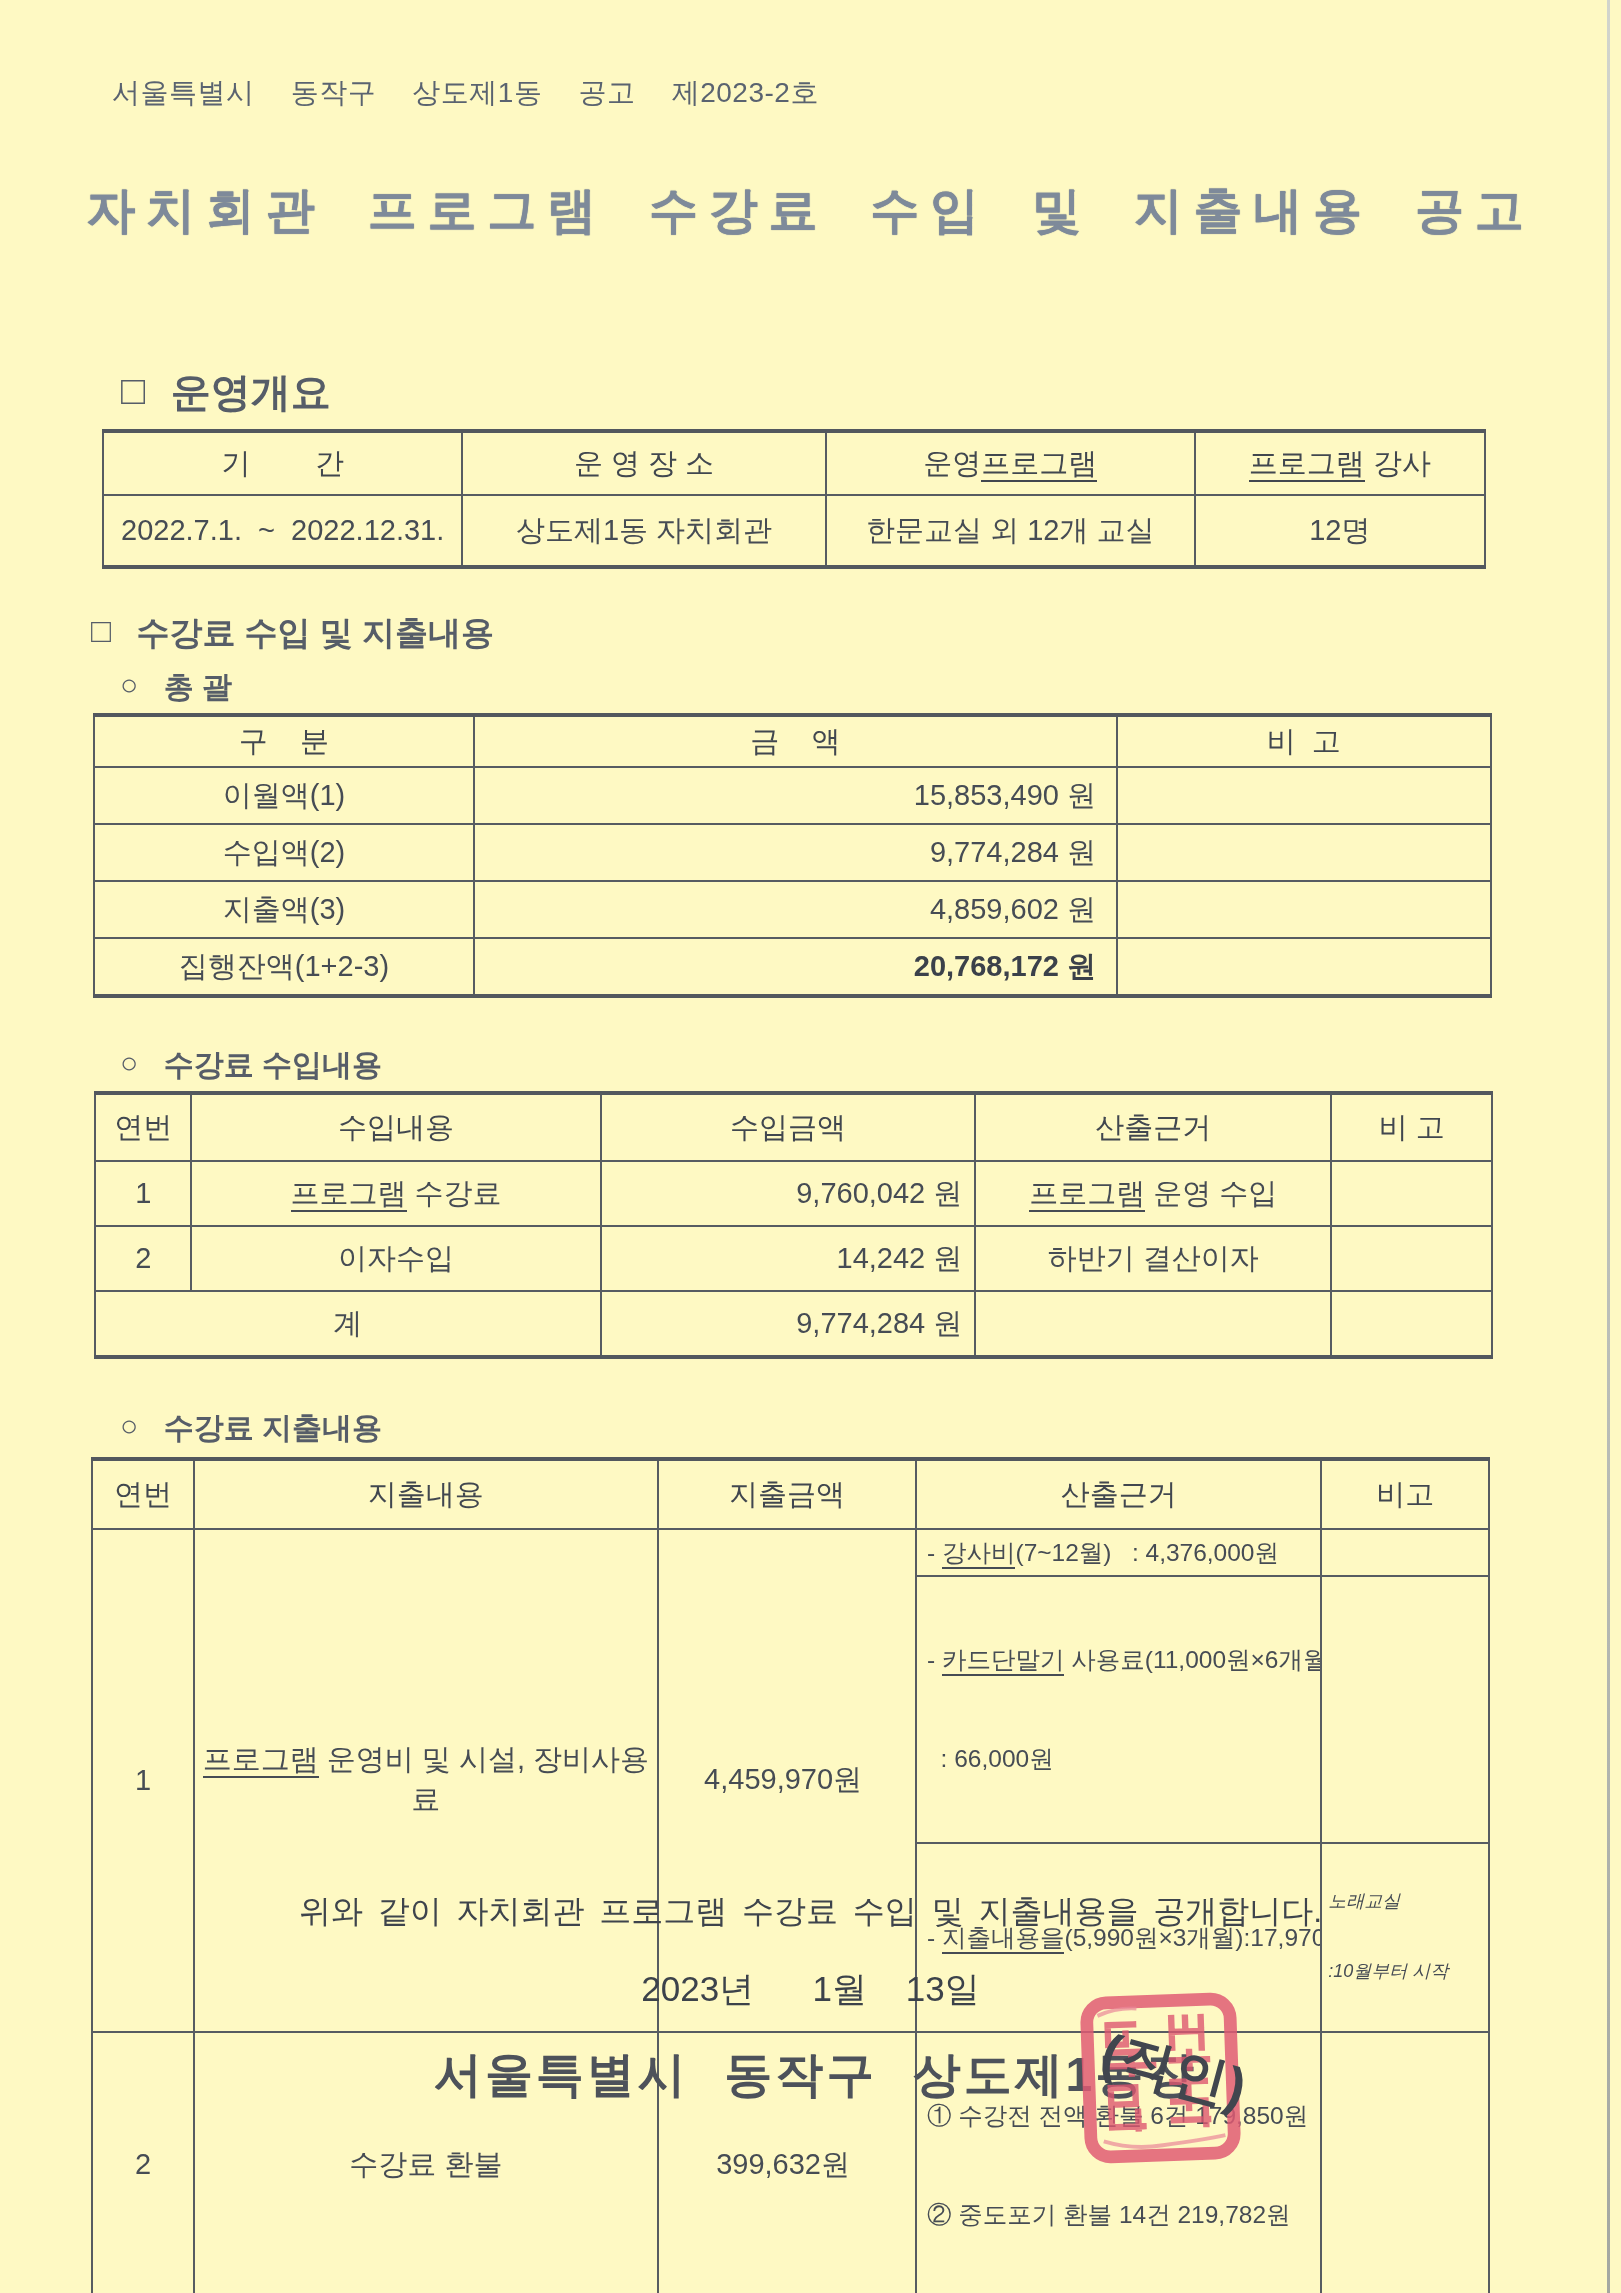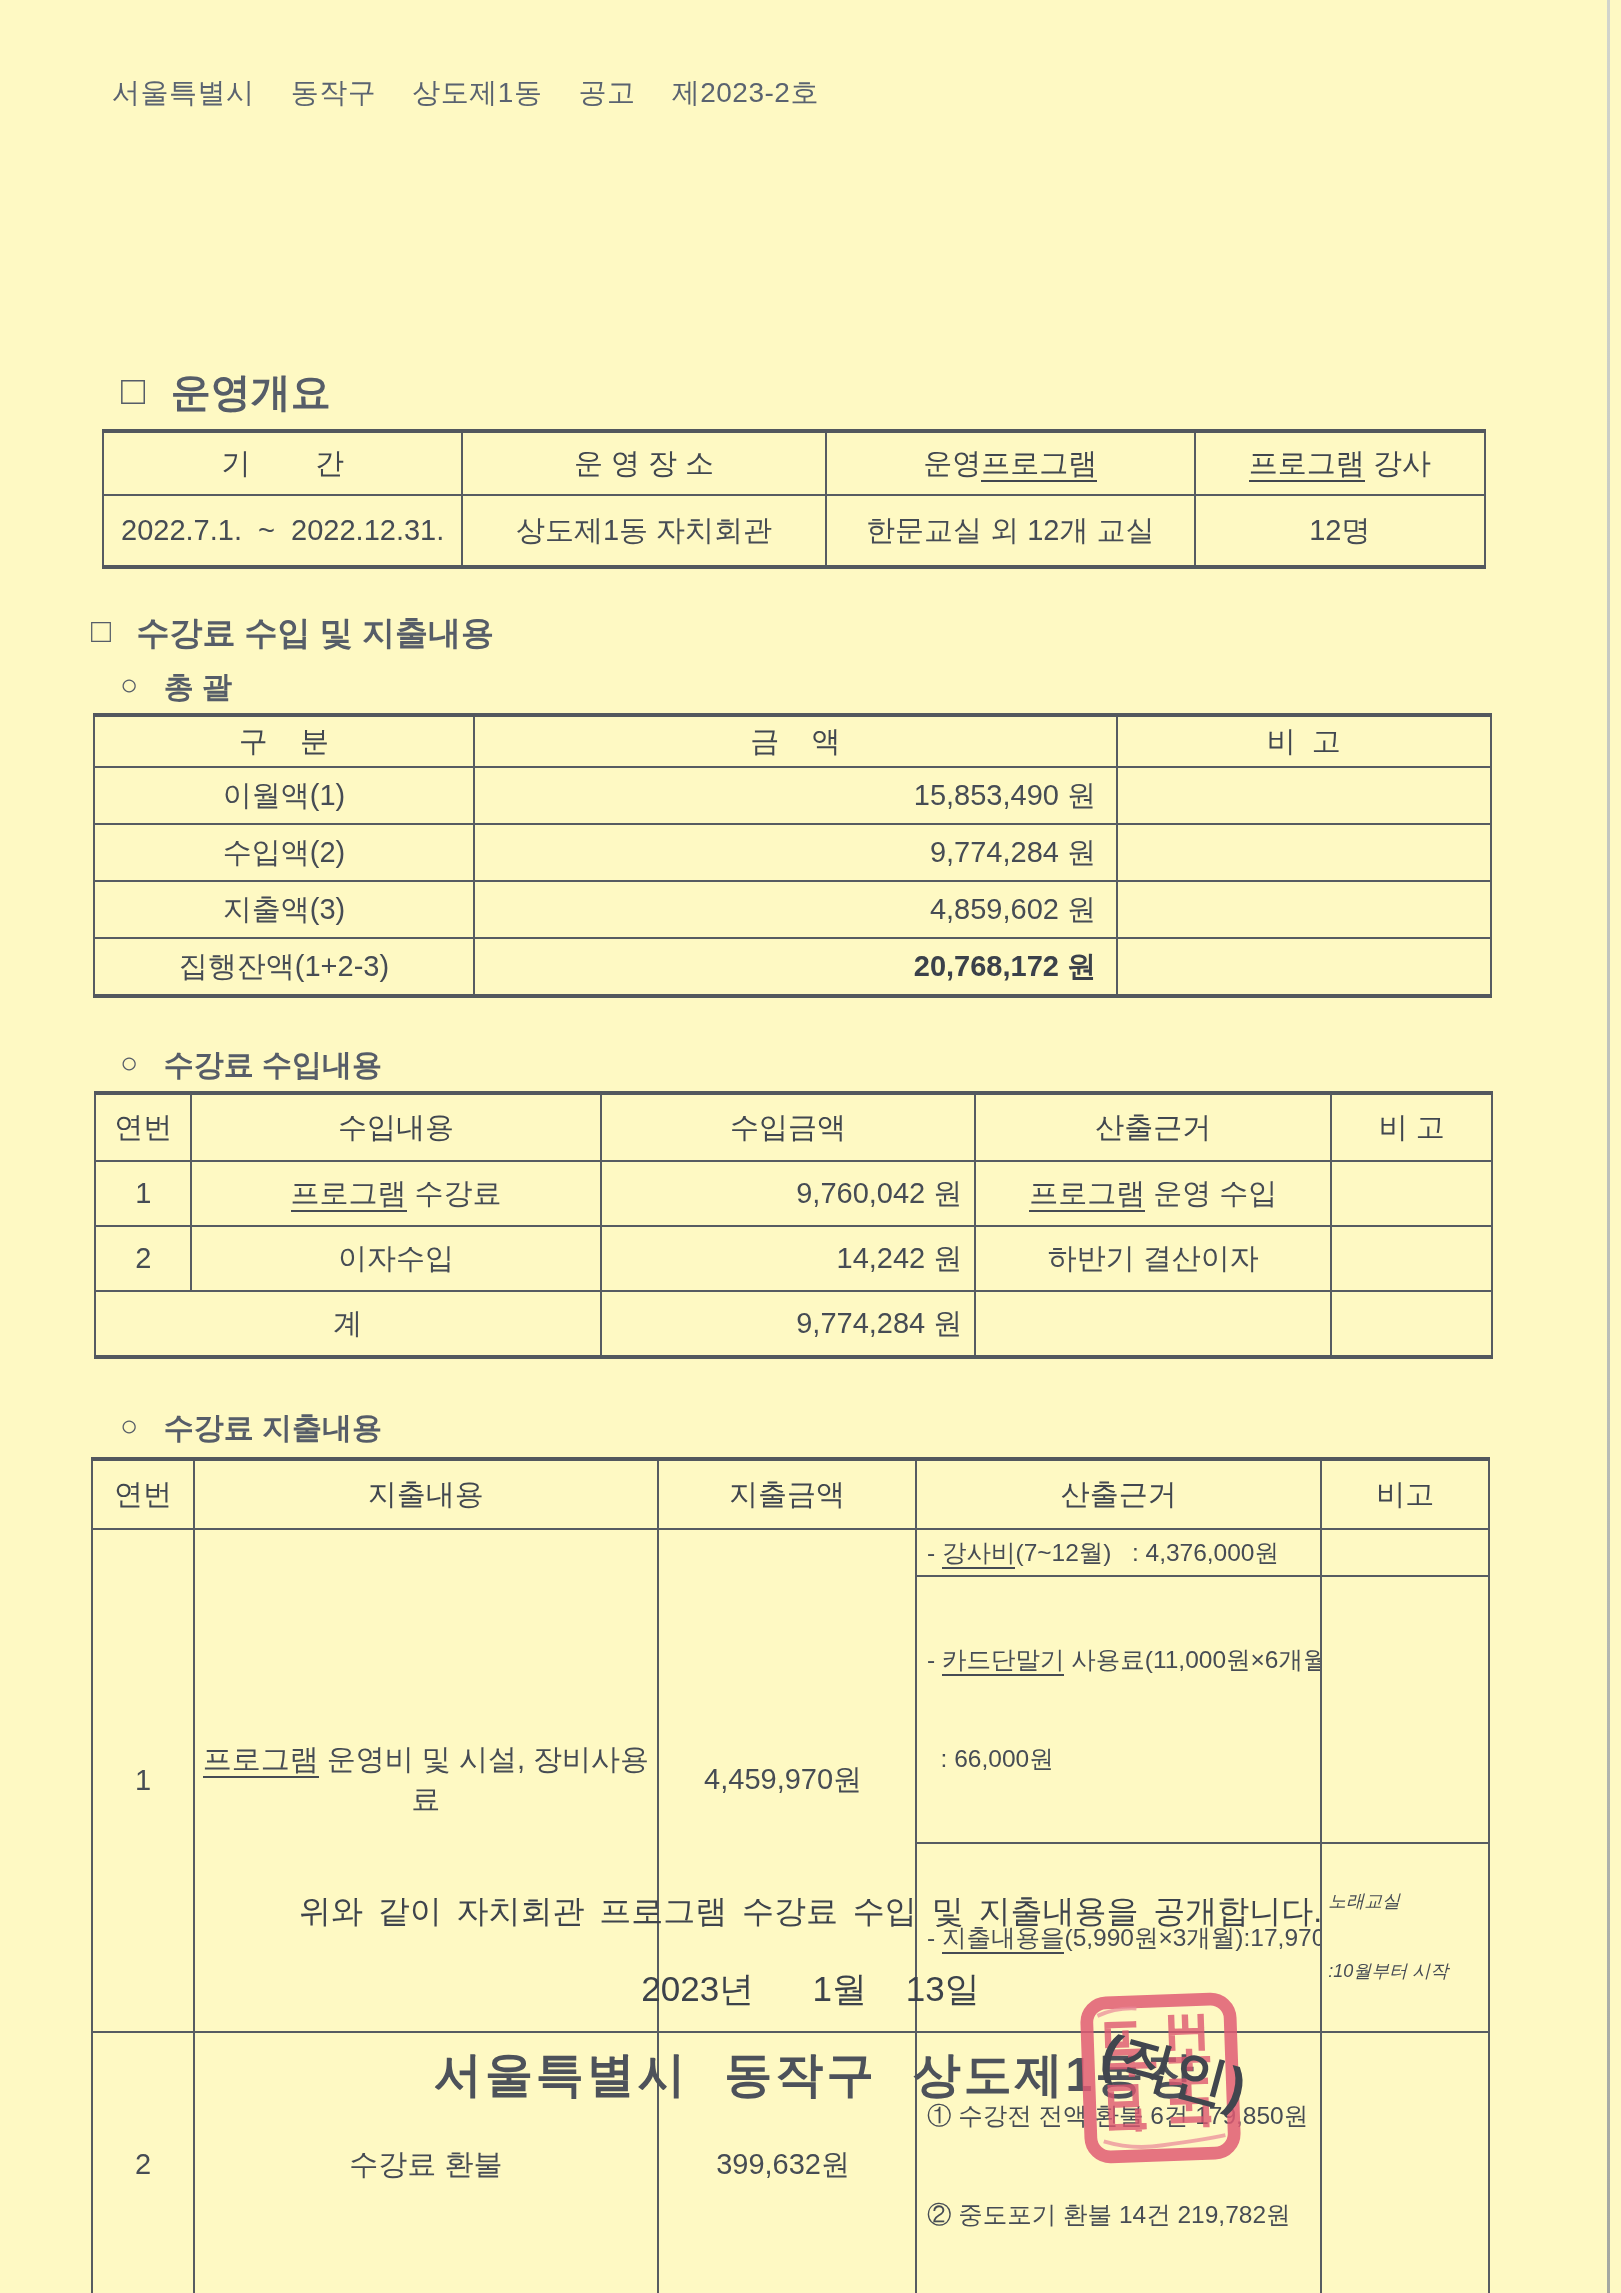--- a/index.html
+++ b/index.html
@@ -79,20 +79,21 @@
 </style>
 </head>
 <body>
 
 <div class="page">
 
   <div class="scan-edge"></div>
 
   <div class="notice-no pre">서울특별시  동작구  상도제1동  공고  제2023-2호</div>
 
+  <div class="doc-title">자치회관 프로그램 수강료 수입 및 지출내용 공고</div>
 
   <div class="sec sec-overview">
     <span class="mk">□</span><span>운영개요</span>
   </div>
 
   <table class="t-overview">
     <colgroup>
         <col style="width:26%">
         <col style="width:26.3%">
         <col style="width:26.7%">

